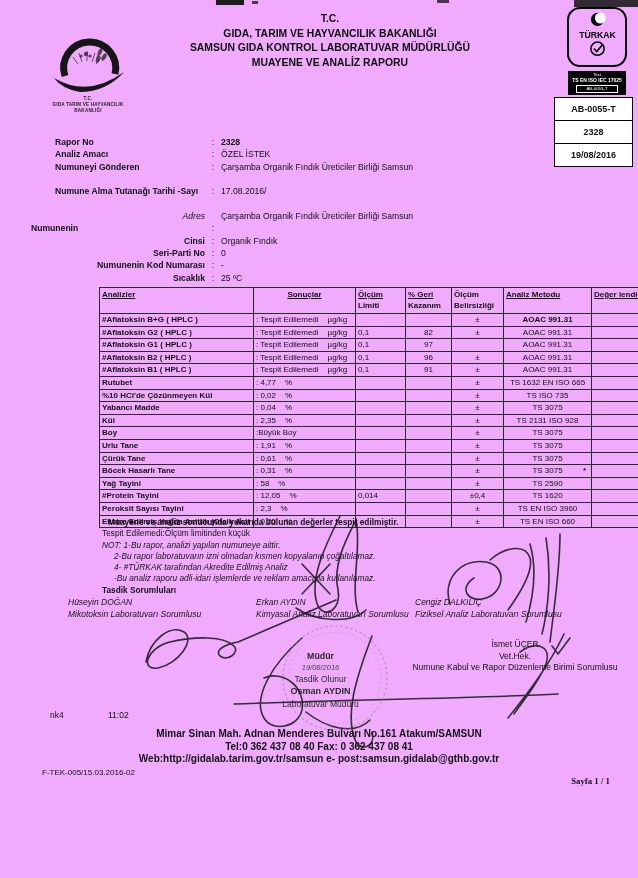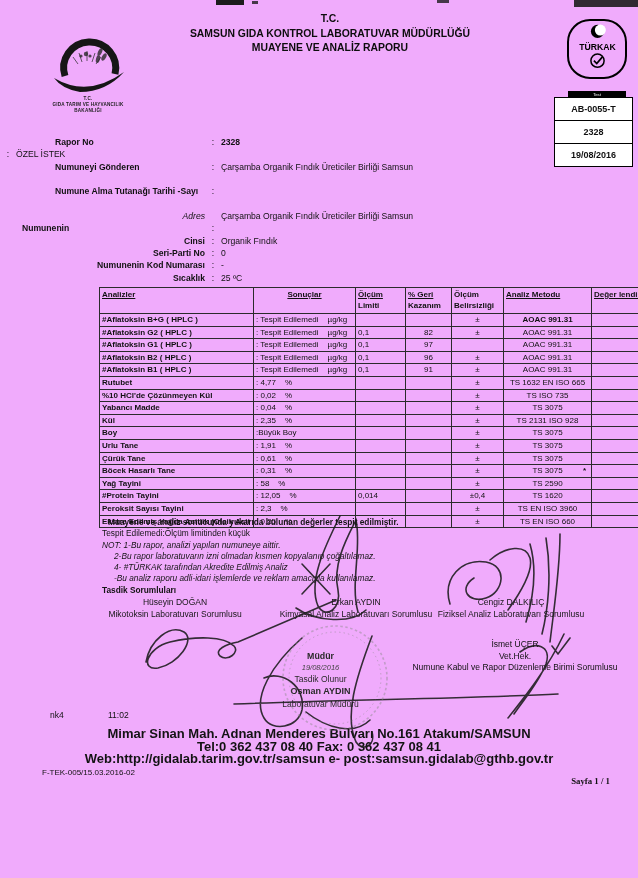--- a/index.html
+++ b/index.html
@@ -13,37 +13,37 @@
 
   
   .scan-mark{position:absolute;background:#1c1c1c;}
 
   
   .ministry-logo{position:absolute;left:36px;top:26px;width:104px;text-align:center;}
   .ministry-logo .caption{font-size:4.6px;font-weight:bold;line-height:1.35;color:#222;letter-spacing:.2px;}
   .title-block{position:absolute;left:140px;top:12px;width:380px;text-align:center;
     font-weight:bold;font-size:10.4px;line-height:14.5px;color:#0d0d0d;}
   .turkak{position:absolute;right:5px;top:7px;width:72px;text-align:center;}
-  .turkak-frame{width:56px;height:56px;border:2.5px solid #000;border-radius:23px;margin:12px auto;}
+  .turkak-frame{width:56px;height:56px;border:2.5px solid #000;border-radius:13px;margin:0 auto;}
   .turkak-cert{width:58px;margin:4px auto 0;background:#000;color:#fff;padding:1px 0 2px;}
   .turkak-cert .l1{font-size:4.2px;line-height:5px;}
   .turkak-cert .l2{font-size:5px;font-weight:bold;line-height:7px;}
   .turkak-cert .l3{font-size:4.4px;border:.7px solid #fff;margin:1px 8px 0;line-height:6px;}
   .acc-box{position:absolute;right:5px;top:97px;width:77px;border:1.6px solid #000;background:#fff;}
   .acc-cell{height:22px;line-height:22px;text-align:center;font-weight:bold;font-size:9px;border-bottom:1.4px solid #000;}
   .acc-cell:last-child{border-bottom:none;}
 
   
   .meta-section{position:absolute;left:0;top:136px;width:560px;}
   .meta-row{display:flex;height:12.3px;line-height:12.3px;font-size:8.6px;}
   .meta-row:nth-child(4){margin-top:12px;}
   .meta-row:nth-child(5){margin-top:13px;}
   .meta-label{width:205px;}
   .meta-label.align-left{padding-left:55px;box-sizing:border-box;}
-  .meta-row:nth-child(6) .meta-label.align-left{padding-left:22px;}
+  .meta-row:nth-child(6) .meta-label.align-left{padding-left:31px;}
   .meta-label.align-right{text-align:right;}
   .meta-colon{width:16px;text-align:center;}
   .meta-value{flex:1;}
 
   
   .analysis-table{position:absolute;left:99px;top:287px;width:538px;border-collapse:collapse;table-layout:fixed;}
   .analysis-table th,.analysis-table td{border:1px solid #2b2b2b;padding:0 2px;overflow:hidden;white-space:nowrap;}
   .analysis-table th{font-size:8px;text-align:left;vertical-align:top;height:24px;line-height:11px;padding-top:1px;margin-left:34px;}
   .analysis-table td{font-size:8px;height:11.6px;line-height:11.6px;}
   .col-analyte{width:149px;} .col-result{width:97px;} .col-limit{width:45px;}
@@ -57,37 +57,37 @@
   .method-mark{position:absolute;right:5px;top:0;font-weight:bold;}
   th.col-sonuclar{text-align:center;}
 
   
   .notes{position:absolute;left:99px;top:517px;width:460px;font-size:8.3px;line-height:11.3px;color:#141414;}
   .note-line.indent-0{padding-left:3px;}
   .note-line.indent-1{padding-left:9px;}
   .note-line.indent-2{padding-left:15px;}
 
   
-  .sig-block{position:absolute;text-align:center;font-size:8.5px;line-height:11.5px;color:#161616;}
+  .sig-block{position:absolute;font-size:8.5px;line-height:11.5px;color:#161616;font-style:italic;}
   #sig1{left:68px;top:597px;width:214px;}
   #sig2{left:256px;top:597px;width:200px;}
   #sig3{left:415px;top:597px;width:192px;}
   .stamp-text{position:absolute;left:228px;top:650px;width:185px;text-align:center;color:#2a2a2a;}
   .stamp-text .s1{font-size:8.8px;font-weight:bold;line-height:12px;}
   .stamp-text .s2{font-size:7.5px;font-style:italic;line-height:11px;color:#454545;}
   .stamp-text .s3{font-size:8.5px;line-height:12px;}
   .stamp-text .s4{font-size:9px;font-weight:bold;line-height:12.5px;}
   .stamp-text .s5{font-size:8.5px;line-height:12px;}
   .ismet-block{position:absolute;left:392px;top:639px;width:246px;text-align:center;font-size:8.5px;line-height:11.5px;}
 
   
   .footer-note{position:absolute;top:710px;font-size:8.5px;padding-left:8px;}
   #fn-left{left:42px;} #fn-time{left:100px;}
   .address-block{position:absolute;left:0;top:728px;width:638px;text-align:center;
-    font-size:13px;font-weight:bold;line-height:12.5px;color:#131313;}
+    font-size:10px;font-weight:bold;line-height:12.5px;color:#131313;}
   .doc-code{position:absolute;left:42px;top:768px;font-size:8px;}
   .page-number{position:absolute;right:28px;top:776px;font-size:8.8px;font-weight:bold;
     font-family:"Liberation Serif",serif;}
 
   .sig-overlay{position:absolute;left:0;top:0;pointer-events:none;}
 </style>
 </head>
 <body>
 
 <div class="page">
@@ -115,20 +115,21 @@
     </svg>
     <div class="caption">
       <div>T.C.</div>
       <div>GIDA TARIM VE HAYVANCILIK</div>
       <div>BAKANLIĞI</div>
     </div>
   </div>
 
   <div class="title-block">
     <div>T.C.</div>
+    <div>GIDA, TARIM VE HAYVANCILIK BAKANLIĞI</div>
     <div>SAMSUN GIDA KONTROL LABORATUVAR MÜDÜRLÜĞÜ</div>
     <div>MUAYENE VE ANALİZ RAPORU</div>
   </div>
 
   <div class="turkak">
     <div class="turkak-frame">
       <svg width="51" height="51" viewBox="0 0 54 54">
         <circle cx="27" cy="11" r="7" fill="#000"></circle>
         <circle cx="30" cy="9.6" r="5.8" fill="#fff"></circle>
         <text x="27" y="31" font-size="9.2" font-weight="bold" text-anchor="middle" font-family="Liberation Sans, sans-serif" fill="#000">TÜRKAK</text>
@@ -149,31 +150,33 @@
     <div class="acc-cell">19/08/2016</div>
   </div>
 
   <div class="meta-section">
       <div class="meta-row">
         <span class="meta-label align-left bold">Rapor No</span>
         <span class="meta-colon">:</span>
         <span class="meta-value bold">2328</span>
       </div>
       <div class="meta-row">
+        <span class="meta-label align-left bold">Analiz Amacı</span>
         <span class="meta-colon">:</span>
         <span class="meta-value">ÖZEL İSTEK</span>
       </div>
       <div class="meta-row">
         <span class="meta-label align-left bold">Numuneyi Gönderen</span>
         <span class="meta-colon">:</span>
         <span class="meta-value">Çarşamba Organik Fındık Üreticiler Birliği Samsun</span>
       </div>
       <div class="meta-row">
         <span class="meta-label align-left bold">Numune Alma Tutanağı Tarihi -Sayı</span>
         <span class="meta-colon">:</span>
+        <span class="meta-value">17.08.2016/</span>
       </div>
       <div class="meta-row">
         <span class="meta-label align-right italic">Adres</span>
         <span class="meta-colon"></span>
         <span class="meta-value">Çarşamba Organik Fındık Üreticiler Birliği Samsun</span>
       </div>
       <div class="meta-row">
         <span class="meta-label align-left bold">Numunenin</span>
         <span class="meta-colon">:</span>
         <span class="meta-value"></span>

